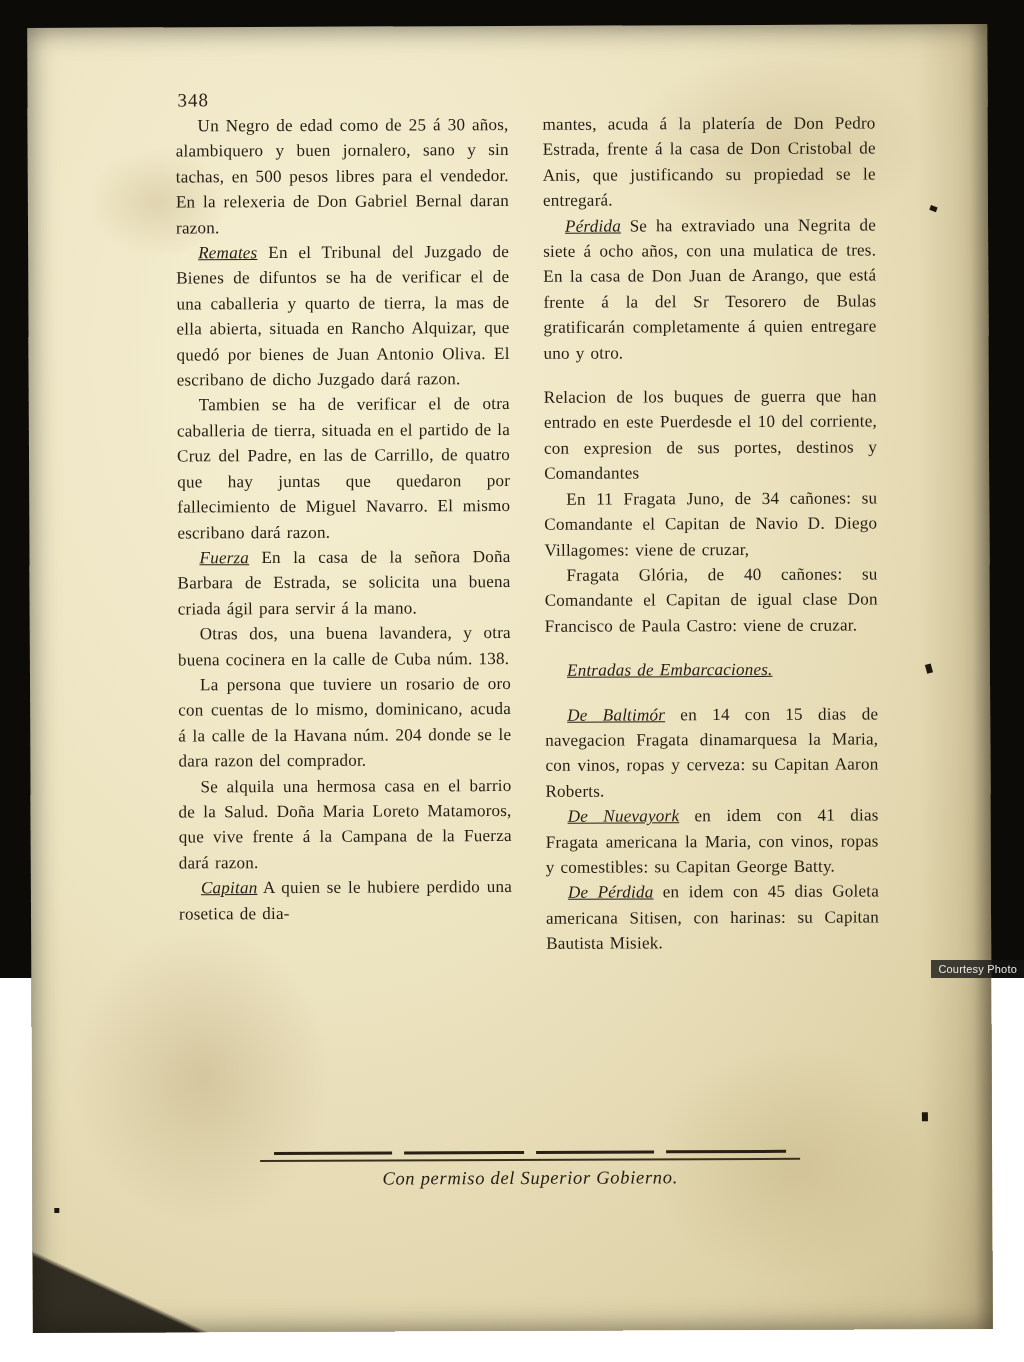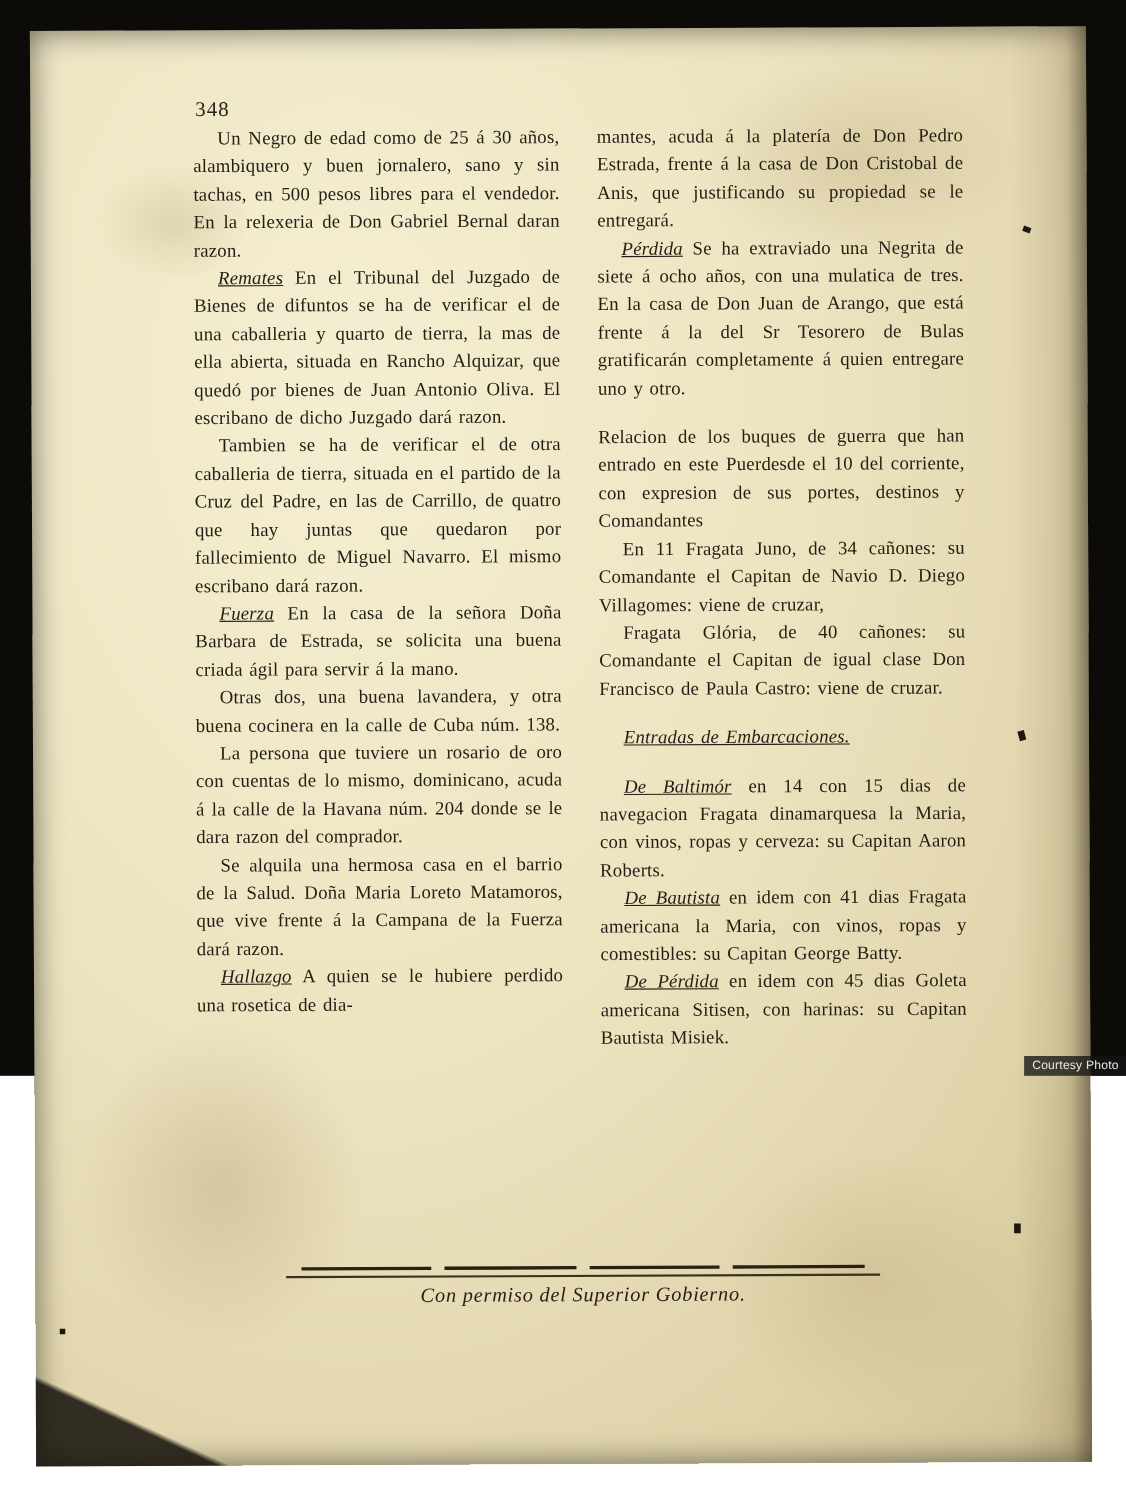--- a/index.html
+++ b/index.html
@@ -185,32 +185,32 @@
     <div id="columns">
 
       <div class="col">
         <p>Un Negro de edad como de 25 á 30 años, alambiquero y buen jornalero, sano y sin tachas, en 500 pesos libres para el vendedor. En la relexeria de Don Gabriel Bernal daran razon.</p>
         <p><span class="run-head">Remates</span> En el Tribunal del Juzgado de Bienes de difuntos se ha de verificar el de una caballeria y quarto de tierra, la mas de ella abierta, situada en Rancho Alquizar, que quedó por bienes de Juan Antonio Oliva. El escribano de dicho Juzgado dará razon.</p>
         <p>Tambien se ha de verificar el de otra caballeria de tierra, situada en el partido de la Cruz del Padre, en las de Carrillo, de quatro que hay juntas que quedaron por fallecimiento de Miguel Navarro. El mismo escribano dará razon.</p>
         <p><span class="run-head">Fuerza</span> En la casa de la señora Doña Barbara de Estrada, se solicita una buena criada ágil para servir á la mano.</p>
         <p>Otras dos, una buena lavandera, y otra buena cocinera en la calle de Cuba núm. 138.</p>
         <p>La persona que tuviere un rosario de oro con cuentas de lo mismo, dominicano, acuda á la calle de la Havana núm. 204 donde se le dara razon del comprador.</p>
         <p>Se alquila una hermosa casa en el barrio de la Salud. Doña Maria Loreto Matamoros, que vive frente á la Campana de la Fuerza dará razon.</p>
-        <p><span class="run-head">Hallazgo</span> A quien se le hubiere perdido una rosetica de dia-</p>
+        <p><span class="run-head">Capitan</span> A quien se le hubiere perdido una rosetica de dia-</p>
       </div>
 
       <div class="col">
         <p class="noindent">mantes, acuda á la platería de Don Pedro Estrada, frente á la casa de Don Cristobal de Anis, que justificando su propiedad se le entregará.</p>
         <p><span class="run-head">Pérdida</span> Se ha extraviado una Negrita de siete á ocho años, con una mulatica de tres. En la casa de Don Juan de Arango, que está frente á la del Sr Tesorero de Bulas gratificarán completamente á quien entregare uno y otro.</p>
         <p class="noindent gap">Relacion de los buques de guerra que han entrado en este Puerdesde el 10 del corriente, con expresion de sus portes, destinos y Comandantes</p>
         <p>En 11 Fragata Juno, de 34 cañones: su Comandante el Capitan de Navio D. Diego Villagomes: viene de cruzar,</p>
         <p>Fragata Glória, de 40 cañones: su Comandante el Capitan de igual clase Don Francisco de Paula Castro: viene de cruzar.</p>
         <p class="center-it gap"><span class="run-head">Entradas de Embarcaciones.</span></p>
         <p class="gap"><span class="run-head">De Baltimór</span> en 14 con 15 dias de navegacion Fragata dinamarquesa la Maria, con vinos, ropas y cerveza: su Capitan Aaron Roberts.</p>
-        <p><span class="run-head">De Bautista</span> en idem con 41 dias Fragata americana la Maria, con vinos, ropas y comestibles: su Capitan George Batty.</p>
+        <p><span class="run-head">De Nuevayork</span> en idem con 41 dias Fragata americana la Maria, con vinos, ropas y comestibles: su Capitan George Batty.</p>
         <p><span class="run-head">De Pérdida</span> en idem con 45 dias Goleta americana Sitisen, con harinas: su Capitan Bautista Misiek.</p>
       </div>
     </div>
 
     <div id="footer">
       <div class="rule-row">
         <div class="rule-seg r1"></div>
         <div class="rule-seg r2"></div>
         <div class="rule-seg r3"></div>
         <div class="rule-seg r4"></div>

